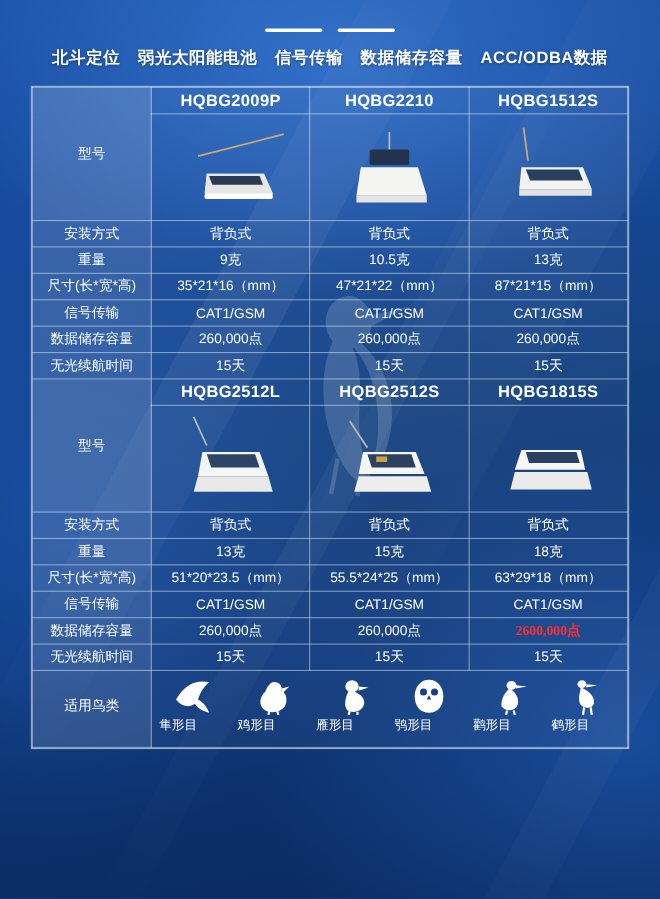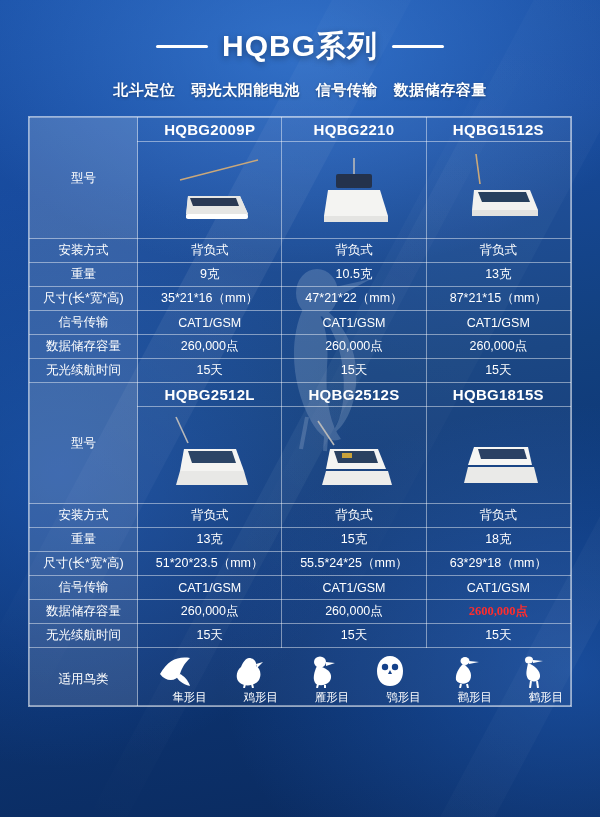--- a/index.html
+++ b/index.html
@@ -56,23 +56,23 @@
     padding:3px 2px;
   }
   .lbl{width:108px;background:rgba(255,255,255,0.10);font-size:12.5px;}
   .lbl-strong{background:rgba(255,255,255,0.14);margin-left:24px;}
   .model-name{font-size:15px;font-weight:bold;letter-spacing:.3px;}
   .val{font-size:12.5px;}
   .val-hl{color:#ff2d2d;font-weight:bold;font-family:Liberation Serif, serif;}
   .prod-cell{height:96px;padding:0;}
   .device{display:block;margin:0 auto;}
 
-  .birds td{padding:6px 2px 0 2px;font-family:Liberation Serif, serif;}
+  .birds td{padding:6px 2px 12px 2px;font-family:Liberation Serif, serif;}
   .bird-strip{display:flex;justify-content:space-around;align-items:flex-end;}
-  .bird-item{width:62px;text-align:right;}
+  .bird-item{width:62px;text-align:left;}
   .bird-item .nm{color:#ffffff;font-size:11.5px;margin-top:2px;display:block;}
   .bird-ico{display:block;margin:0 auto;}
 </style>
 </head>
 <body>
 
 <div class="poster">
 
   <div class="streak s1"></div>
   <div class="streak s2"></div>
@@ -85,28 +85,28 @@
       <path d="M80 52 L116 44 L82 62 Z"></path>
       <path d="M48 74 C34 104 36 150 56 186 C66 204 78 208 86 204 C74 188 70 160 72 132 C74 106 70 86 62 76 Z"></path>
       <path d="M64 78 C82 96 92 130 88 166 C86 184 80 196 72 202 C84 198 96 182 100 158 C106 122 92 92 70 74 Z"></path>
       <path d="M52 182 L46 214 M72 190 L70 216" stroke="#dfeaf7" stroke-width="4" fill="none"></path>
     </g>
   </svg>
 
   <div class="header">
     <div class="title-row">
       <span class="rule"></span>
-      <span class="title">HQBG系列</span>
       <span class="rule"></span>
     </div>
     <div class="subtitle">
       <span>北斗定位</span>
       <span>弱光太阳能电池</span>
       <span>信号传输</span>
       <span>数据储存容量</span>
+      <span>ACC/ODBA数据</span>
     </div>
   </div>
 
   <div class="table-wrap">
     <table>
       <colgroup>
         <col style="width:108px">
         <col>
           <col>
           <col>

